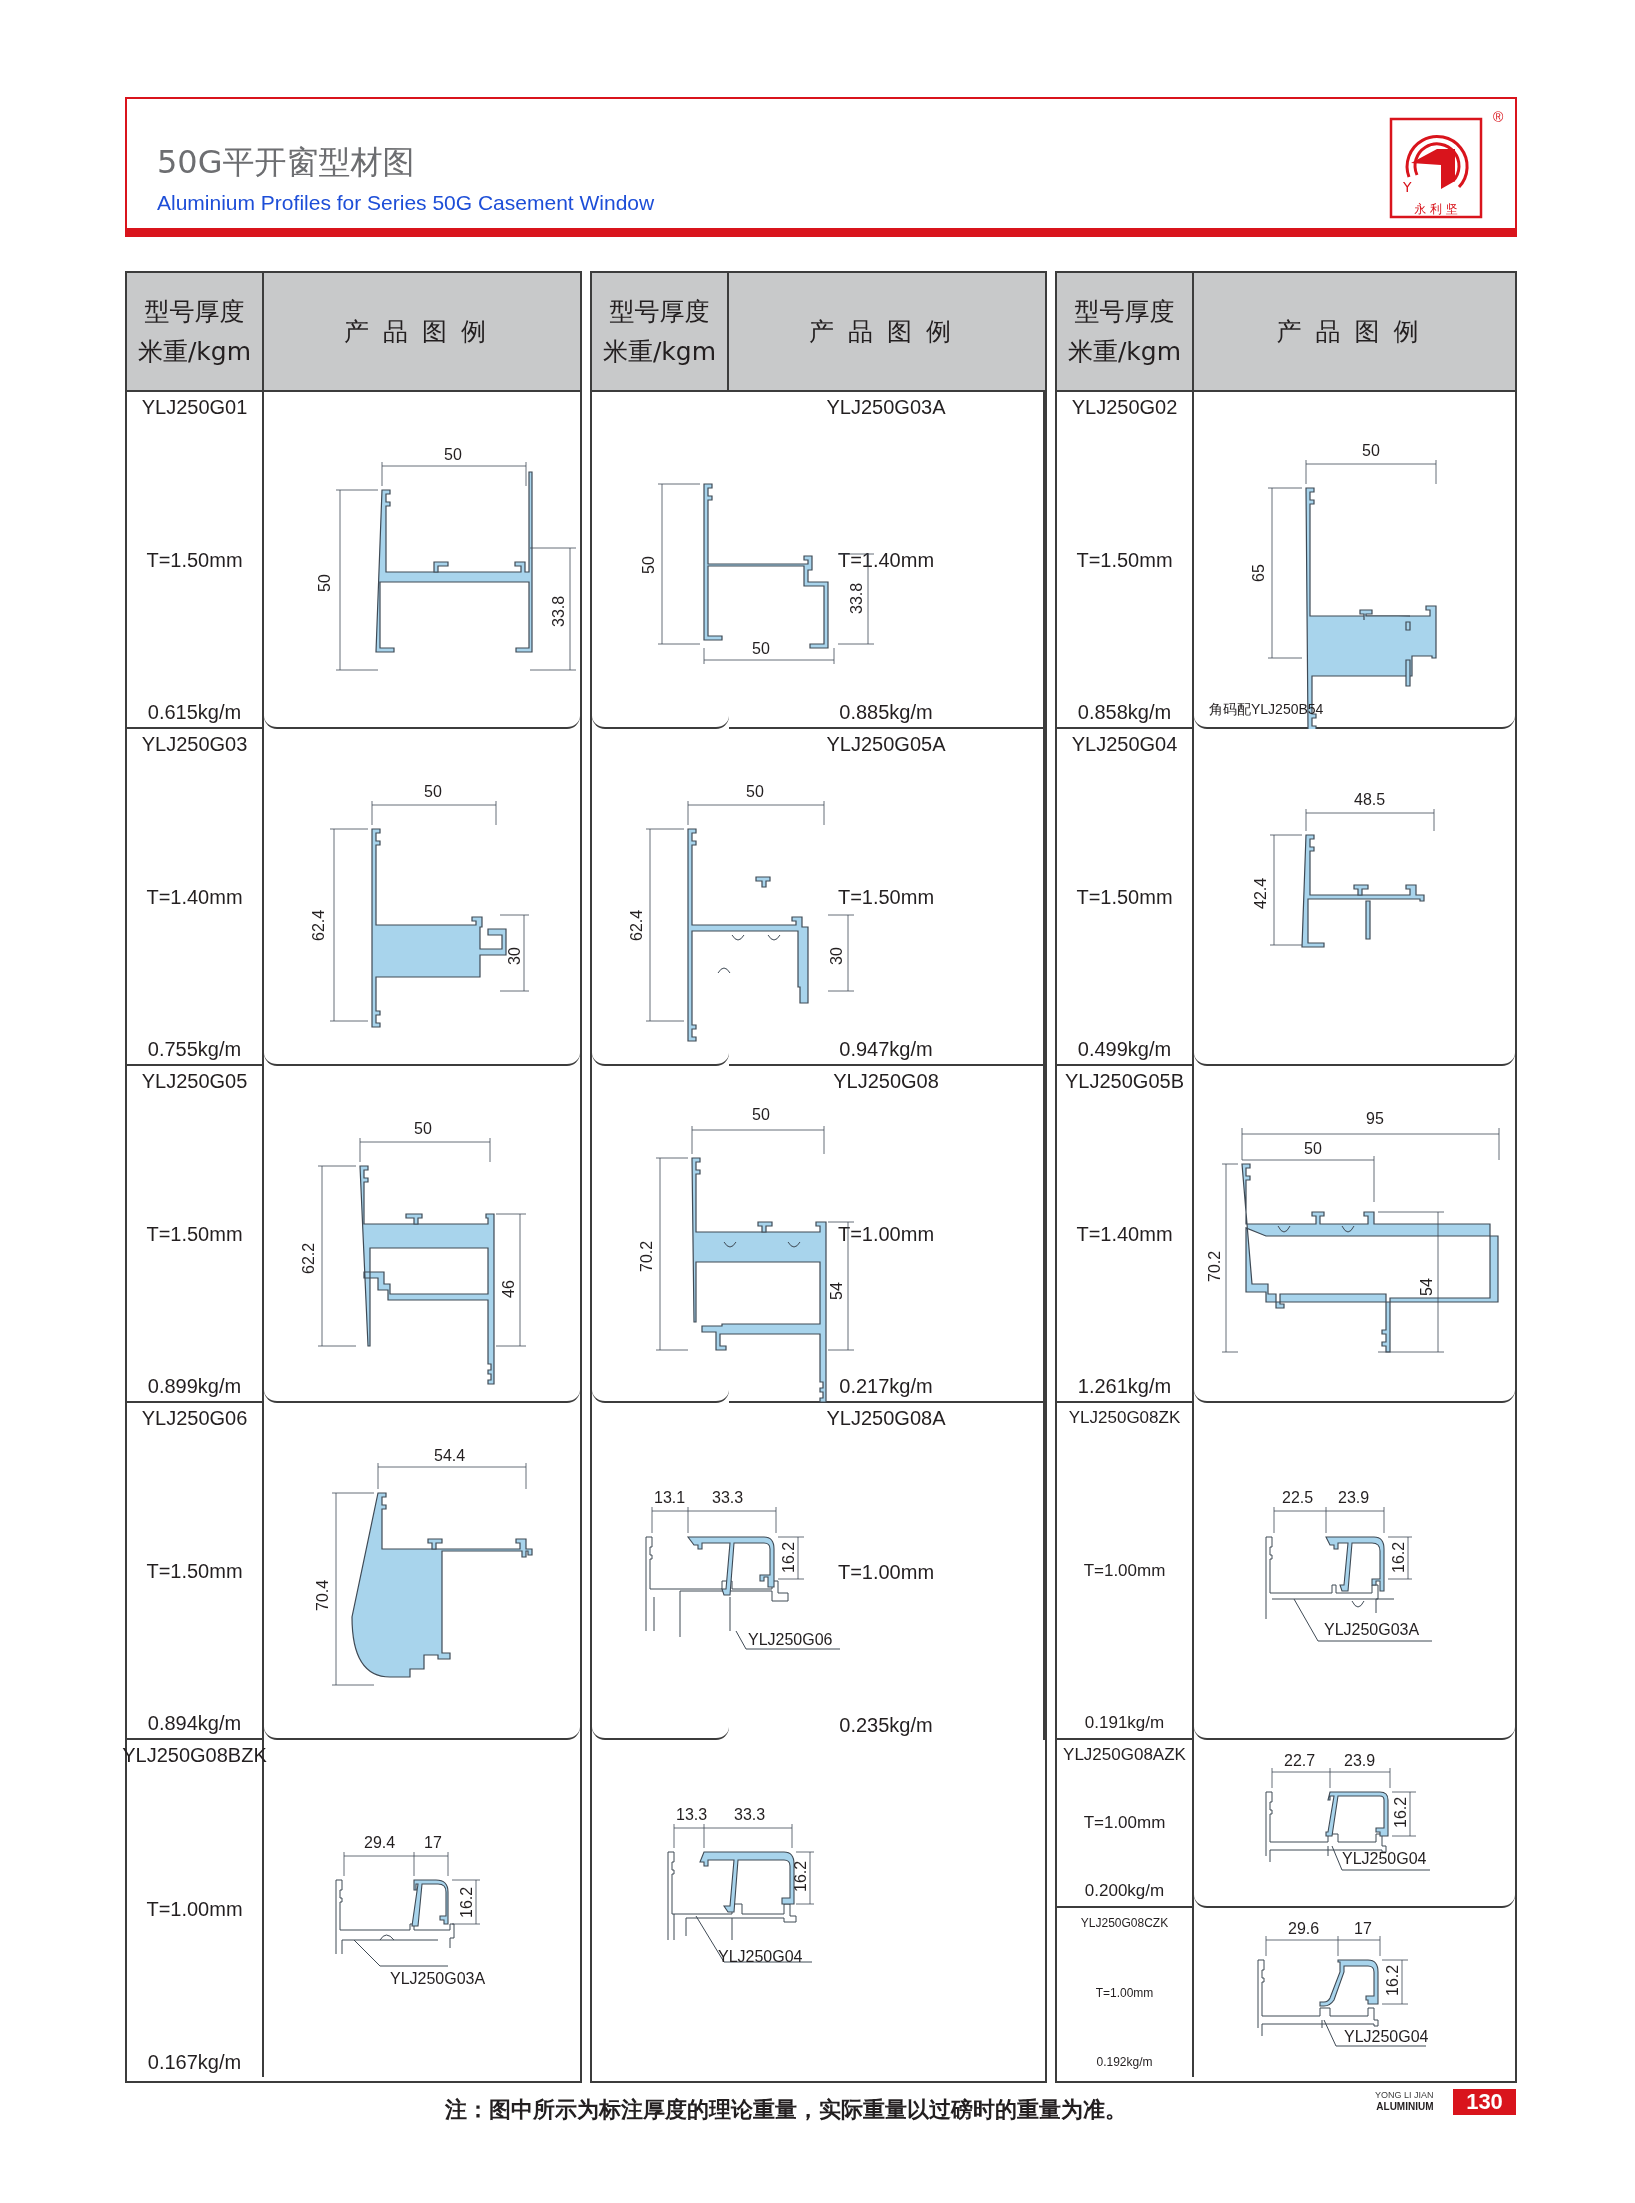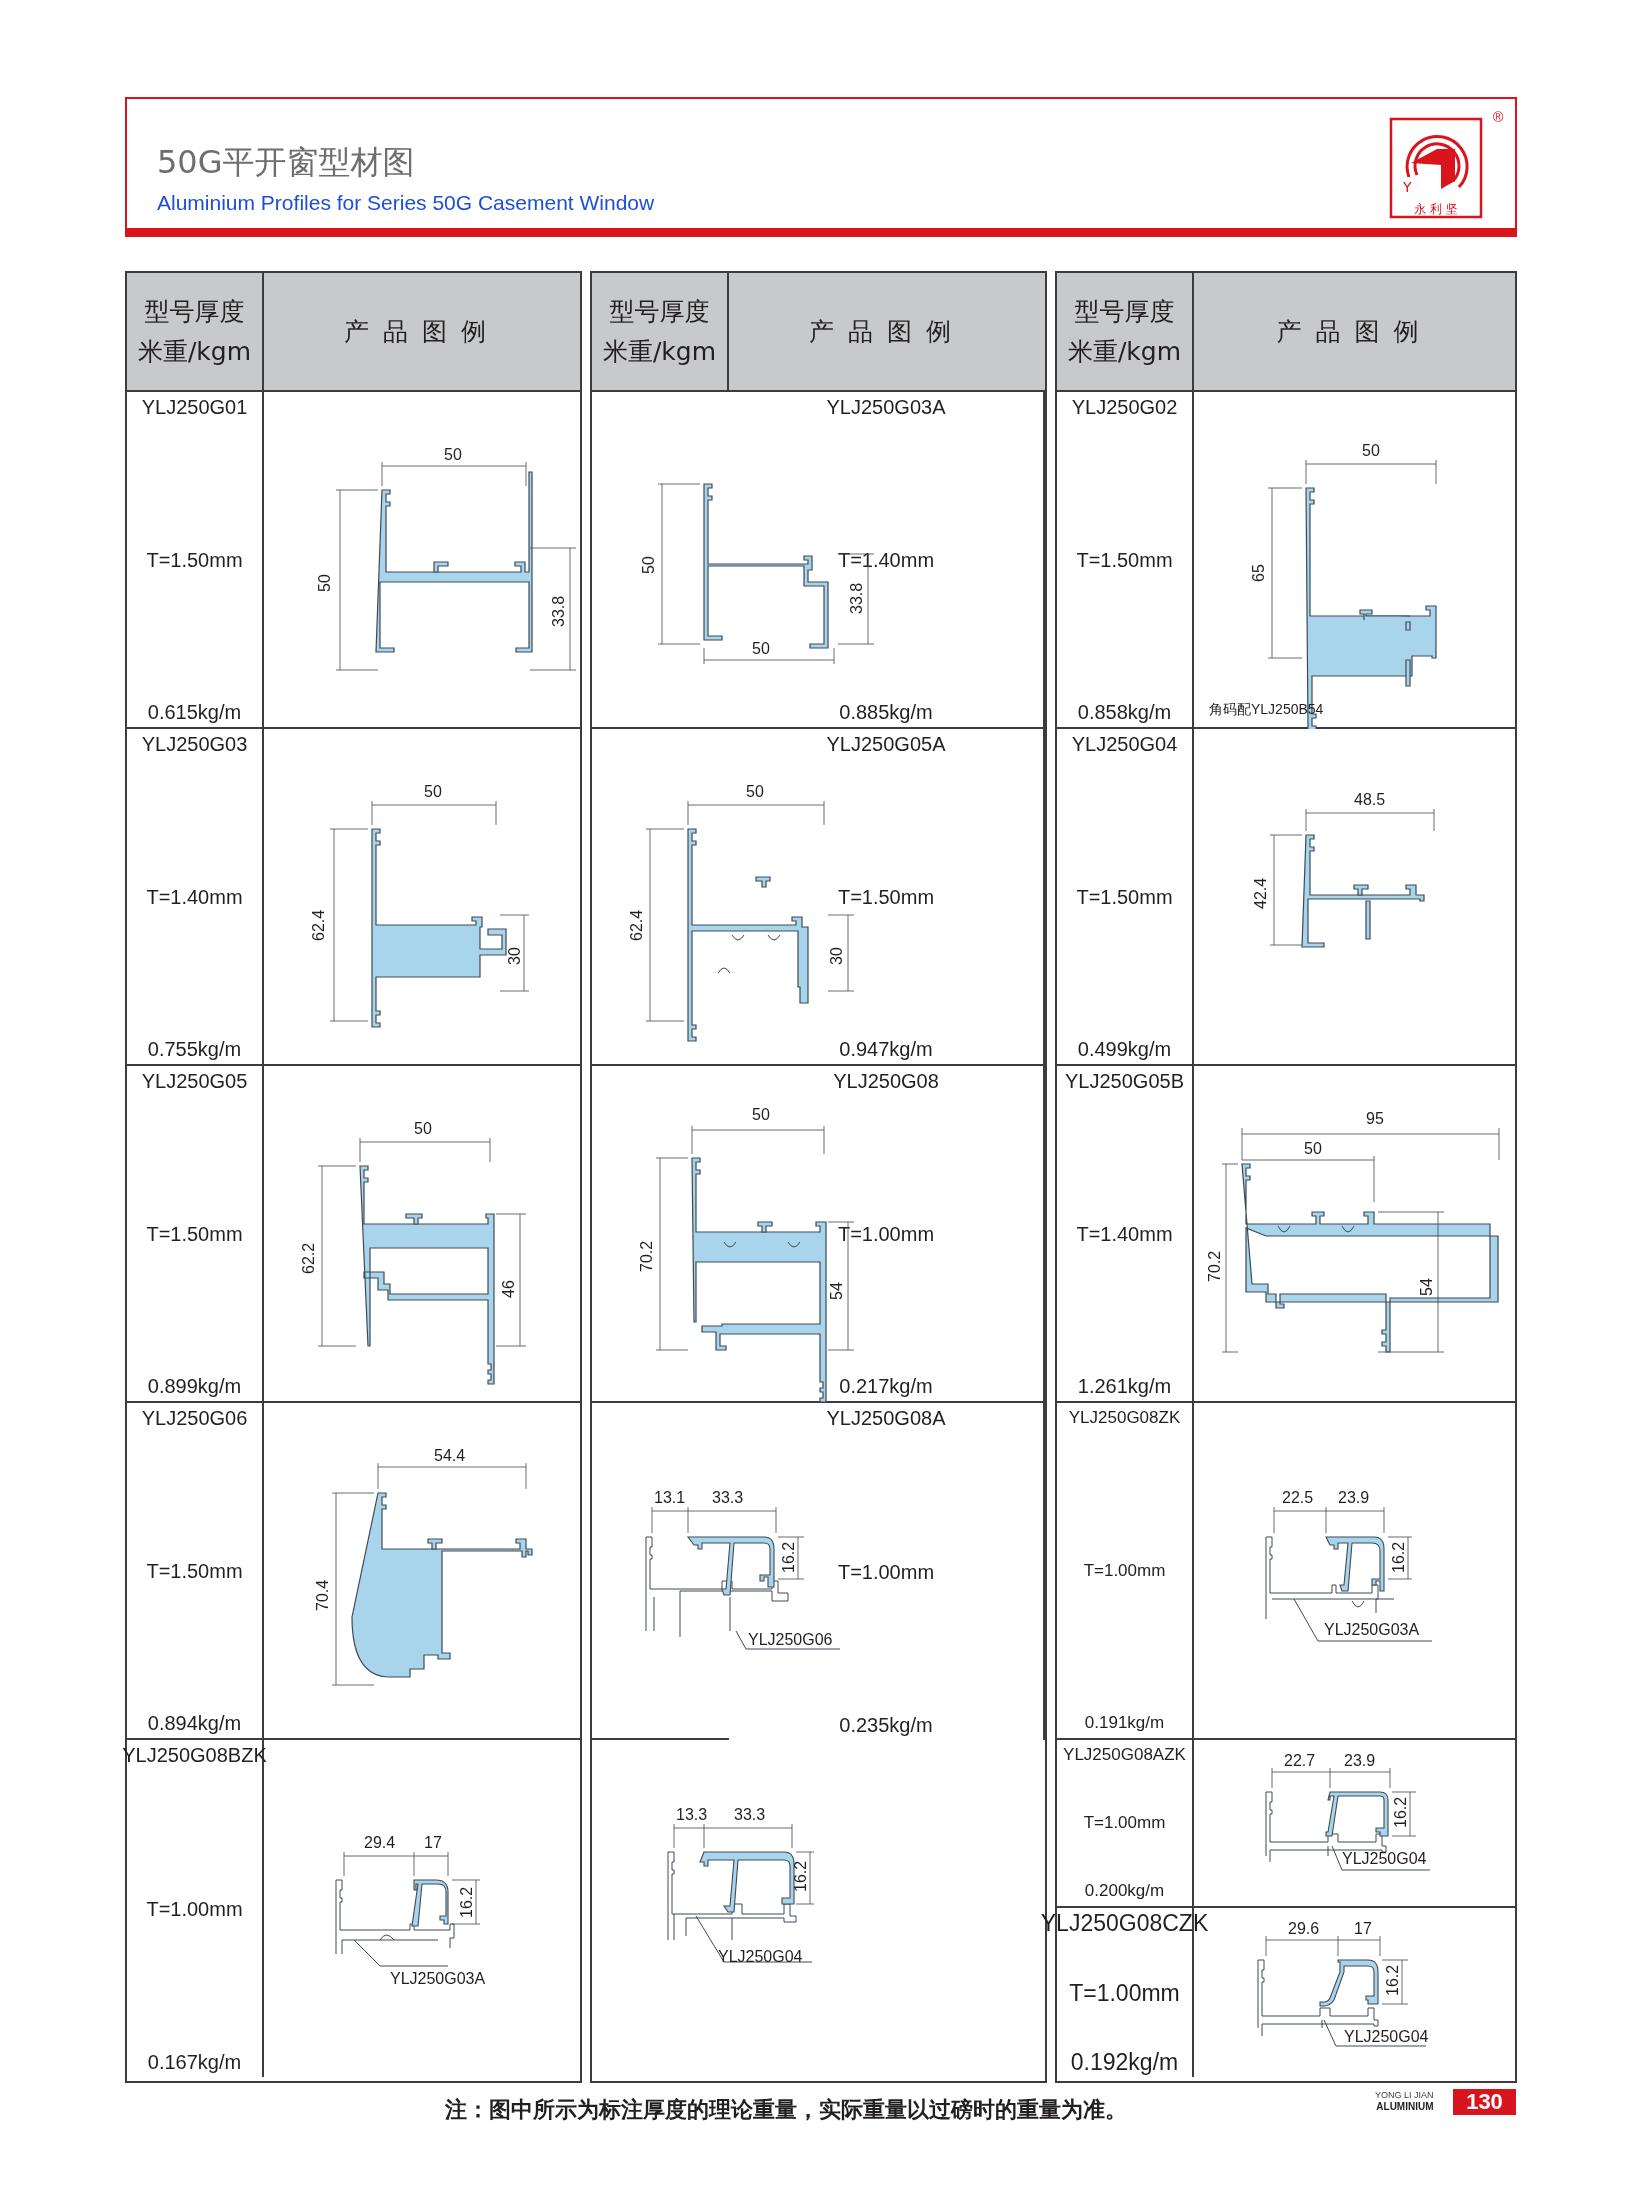--- a/index.html
+++ b/index.html
@@ -9,21 +9,21 @@
   .title-cn{position:absolute;left:30px;top:42px;font-size:32px;color:#6d6e71;font-family:"DejaVu Sans",sans-serif;}
   .title-en{position:absolute;left:30px;top:92px;font-size:21px;color:#1d4ed8;}
   .brand{position:absolute;left:770px;top:68px;font-size:38px;font-weight:bold;color:#d9141c;font-family:"DejaVu Sans",sans-serif;letter-spacing:-1px;}
   .logo{position:absolute;left:1262px;top:18px;width:95px;height:102px;}
   .reg{position:absolute;left:1366px;top:10px;font-size:14px;color:#d9141c;}
   .tbl{position:absolute;top:271px;border:2px solid #3c3c3c;box-sizing:border-box;display:grid;}
   .tbl .hcell{background:#c8c9ca;border-right:2px solid #3c3c3c;border-bottom:2px solid #3c3c3c;display:flex;align-items:center;justify-content:center;font-size:25px;font-family:"DejaVu Sans",sans-serif;color:#231f20;box-sizing:border-box;}
   .tbl .hcell.h1{flex-direction:column;line-height:40px;}
   .tbl .hcell.h2{border-right:none;letter-spacing:14px;}
   .cell-info{border-right:2px solid #3c3c3c;border-bottom:2px solid #3c3c3c;display:flex;flex-direction:column;align-items:center;justify-content:space-between;font-size:20px;line-height:30px;box-sizing:border-box;text-align:center;}
-  .cell-fig{border-bottom:2px solid #3c3c3c;position:relative;box-sizing:border-box;}
+  .cell-fig{border-bottom:2px solid #3c3c3c;position:relative;box-sizing:border-box;border-radius:13px;}
   .last{border-bottom:none;}
   .note-b54{position:absolute;left:15px;bottom:8px;font-size:14px;color:#231f20;}
   svg{position:absolute;left:0;top:0;}
   .footer-note{position:absolute;left:445px;top:2095px;font-size:22px;font-family:Liberation Mono, monospace;font-weight:bold;color:#231f20;}
   .footer-brand{position:absolute;left:1375px;top:2090px;font-size:9px;color:#3c3c3c;line-height:11px;text-align:right;}
   .footer-brand b{font-size:10px;color:#231f20;}
   .page-num{position:absolute;left:1453px;top:2089px;width:63px;height:26px;background:#d9141c;color:#fff;font-size:22px;font-weight:bold;text-align:center;line-height:26px;}
 </style>
 </head>
 <body>
@@ -436,21 +436,21 @@
         </g>
       <g font-size="16" fill="#231f20" font-family="Liberation Sans, sans-serif">
           <text x="90" y="26">22.7</text>
           <text x="150" y="26">23.9</text>
           <text transform="translate(212,88) rotate(-90)">16.2</text>
           <text x="148" y="124">YLJ250G04</text>
         </g>
     </svg>
   </div>
 
-  <div class="cell-info last" style="font-size:23px;">
+  <div class="cell-info last" style="font-size:12px;">
       <span>YLJ250G08CZK</span>
       <span>T=1.00mm</span>
       <span>0.192kg/m</span>
     </div>
   <div class="cell-fig last">
     <svg width="323" height="169">
         <g stroke="#3f4a55" stroke-width="1" fill="none">
       <path d="M64 52 h6 v10 h-2 v8 h2 v4 h-2 v34 h58 v-8 h10 v8 h38 v-8 h6 v12 h4 v6 h-4 v-2 h-112 v12 M64 52 v68 M128 112 v8 M130 112 L142 138 H232"></path>
         </g>
       <g stroke="#3f4a55" stroke-width="1.1" fill="#a8d4ec">

